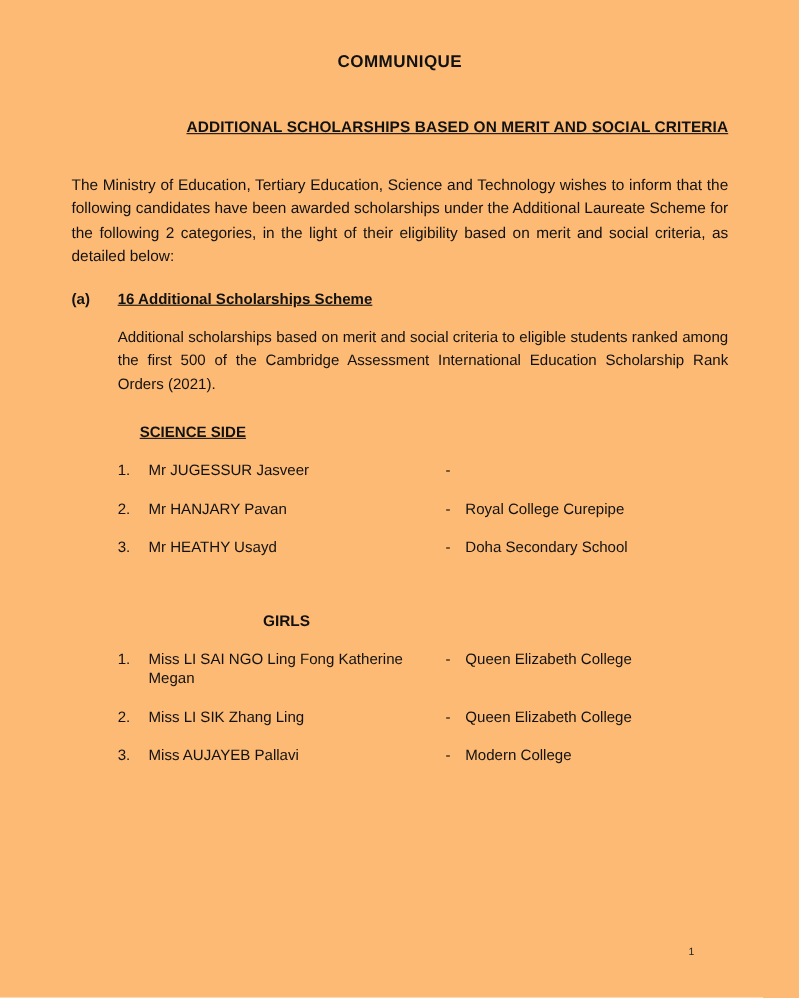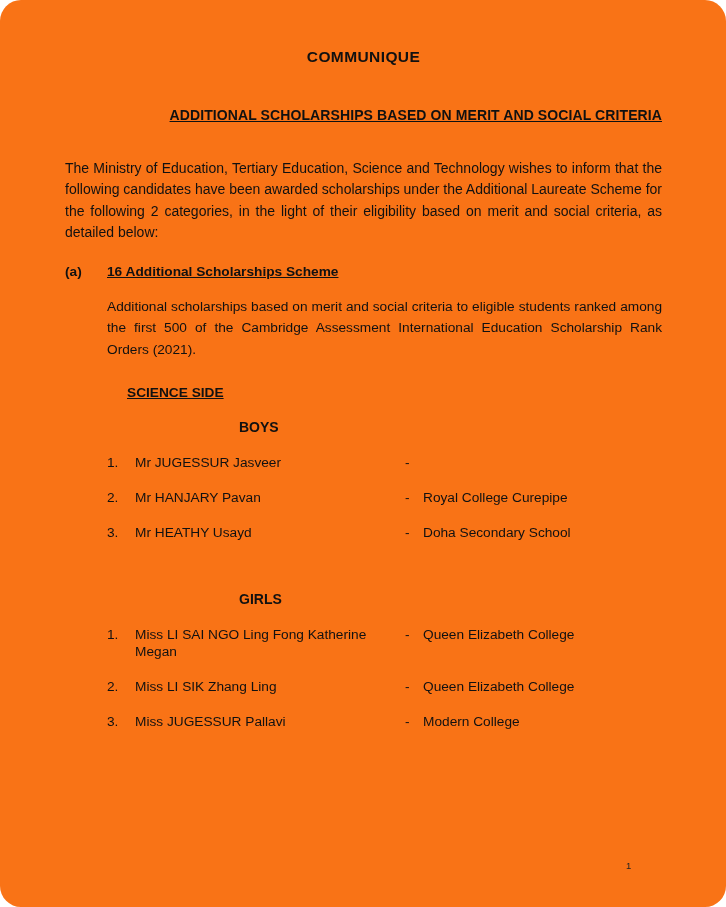--- a/index.html
+++ b/index.html
@@ -4,27 +4,26 @@
 <style>
   html, body {
     margin: 0;
     padding: 0;
     background: #ffffff;
   }
   .page {
     position: relative;
     width: 726px;
     height: 907px;
-    background: #f97316;
+    background: #fdba74;
     box-sizing: border-box;
     padding: 48px 64px 0 65px;
     font-family: "Liberation Sans", sans-serif;
     color: #111111;
     overflow: hidden;
-    border-radius: 21px;
   }
   .title {
     margin: 0;
     text-align: center;
     font-size: 15.5px;
     font-weight: bold;
     letter-spacing: 0.4px;
     line-height: 18px;
   }
   .doc-heading {
@@ -122,21 +121,20 @@
 
   <div class="section-row">
     <span class="section-label">(a)</span>
     <span class="section-heading">16 Additional Scholarships Scheme</span>
   </div>
 
   <p class="section-body">Additional scholarships based on merit and social criteria to eligible students ranked among the first 500 of the Cambridge Assessment International Education Scholarship Rank Orders (2021).</p>
 
   <div class="side-heading">SCIENCE SIDE</div>
 
-  <div class="group-heading">BOYS</div>
 
   <div class="row">
     <span class="num">1.</span>
     <span class="name">Mr JUGESSUR Jasveer</span>
     <span class="dash">-</span>
   </div>
 
   <div class="row">
     <span class="num">2.</span>
     <span class="name">Mr HANJARY Pavan</span>
@@ -162,20 +160,20 @@
 
   <div class="row">
     <span class="num">2.</span>
     <span class="name">Miss LI SIK Zhang Ling</span>
     <span class="dash">-</span>
     <span class="school">Queen Elizabeth College</span>
   </div>
 
   <div class="row">
     <span class="num">3.</span>
-    <span class="name">Miss JUGESSUR Pallavi</span>
+    <span class="name">Miss AUJAYEB Pallavi</span>
     <span class="dash">-</span>
     <span class="school">Modern College</span>
   </div>
 
   <div class="page-number">1</div>
 
 </div>
 
 </body></html>

